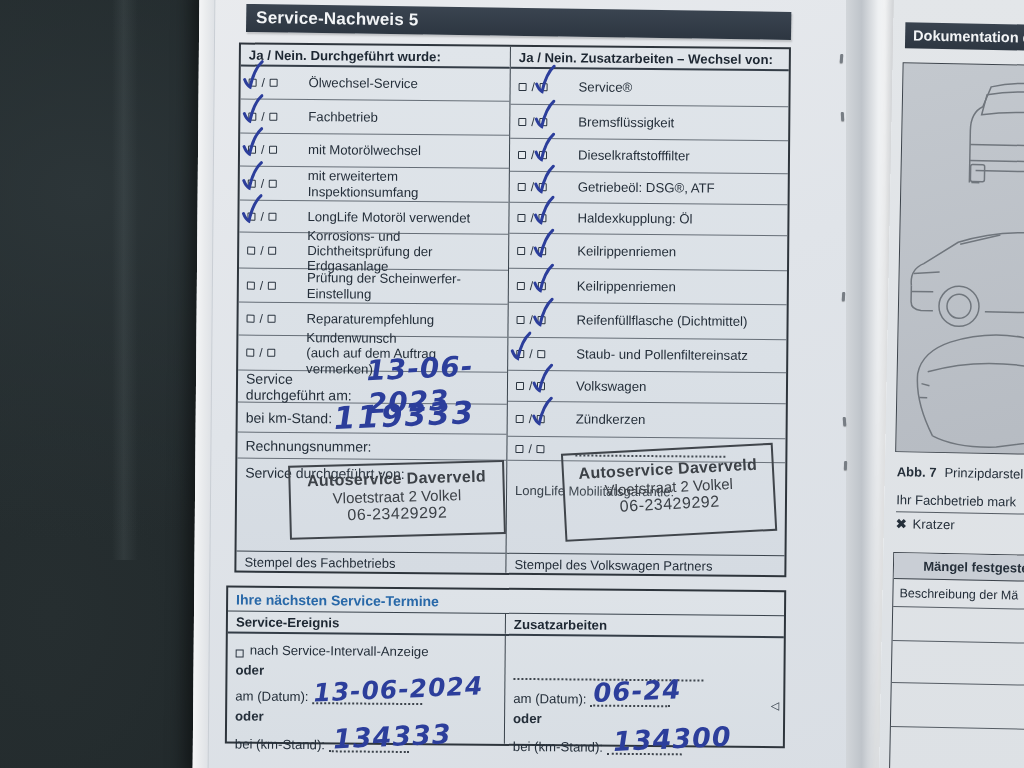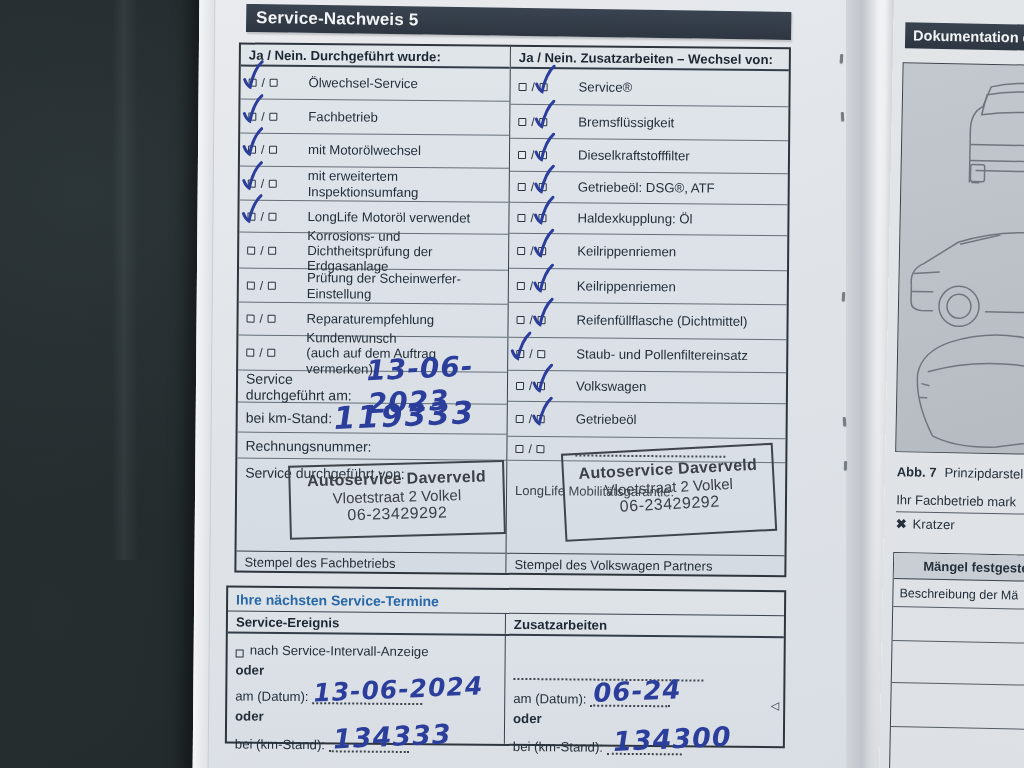--- a/index.html
+++ b/index.html
@@ -350,21 +350,21 @@
         </div>
         <div class="trow" style="height:35px">
           <span class="pair check-nein">
               <span class="cb"></span>
               <span class="sl">/</span>
               <span class="cb"></span>
               <svg class="tick" viewBox="0 0 22 30">
                 <use href="#tickpath"></use>
               </svg>
             </span>
-          <span class="lbl">Getriebeöl</span>
+          <span class="lbl">Zündkerzen</span>
         </div>
         <div class="trow" style="height:24px">
           <span class="pair">
               <span class="cb"></span>
               <span class="sl">/</span>
               <span class="cb"></span>
             </span>
           <span class="dots" style="width:150px; margin-left:14px"></span>
         </div>
         <div class="stamp-area" style="height:93px; border-bottom:1.6px solid #39424b">

